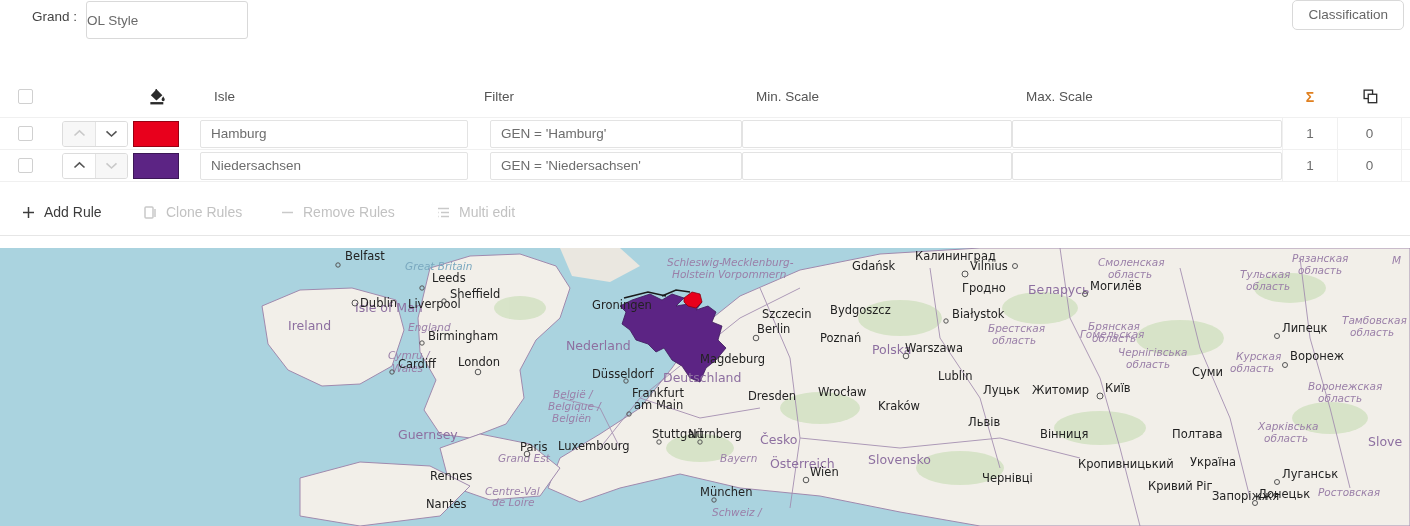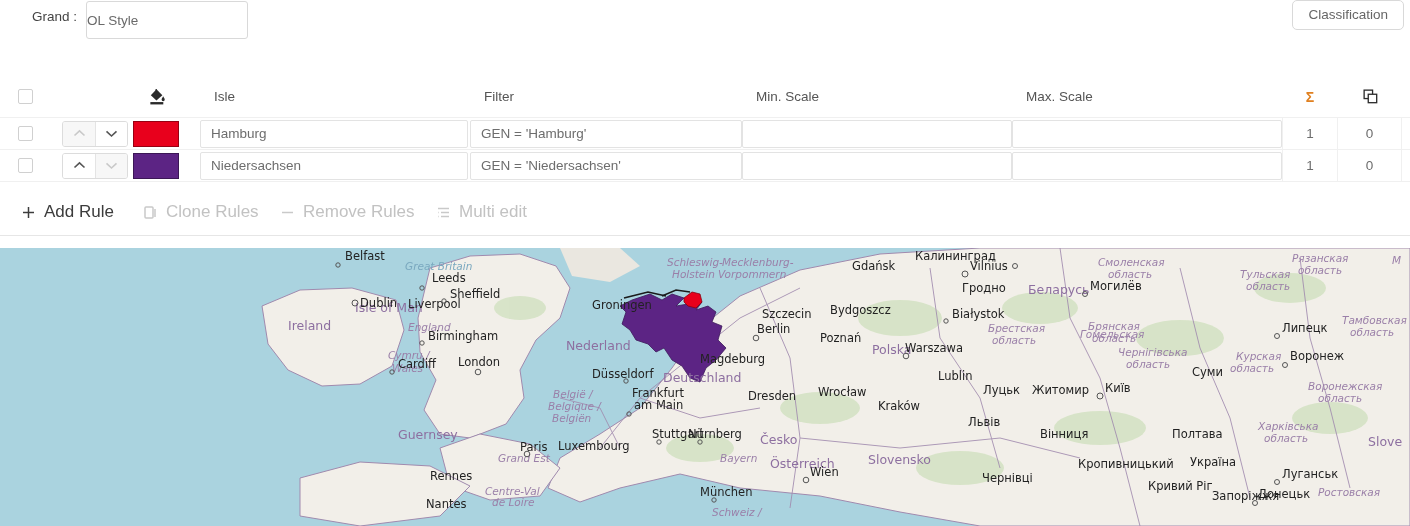--- a/index.html
+++ b/index.html
@@ -114,42 +114,42 @@
     width: 100%; height: 28px;
     border: 1px solid #e3e3e3; border-radius: 2px;
     background: #fff;
     padding: 0 10px;
     font-family: "Liberation Sans", sans-serif;
     font-size: 13.5px;
     color: #6d6d6d;
     outline: none;
   }
   .c-name .tinput   { width: 268px; }
-  .c-filter .tinput { width: 312px; }
+  .c-filter .tinput { width: 312px; margin-left: 20px; }
   .c-min .tinput    { width: 270px; }
   .c-max .tinput    { width: 270px; }
 
   .numcell {
     width: 100%; height: 32px;
     display: flex; align-items: center; justify-content: center;
     font-size: 13.5px; color: #6d6d6d;
     border-left: 1px solid #f0f0f0;
     border-right: 1px solid #f0f0f0;
   }
   .c-dup .numcell { border-left: none; }
 
   
   #actionbar {
     position: absolute; left: 0; top: 190px; width: 1410px; height: 46px;
     border-bottom: 1px solid #e6e6e6;
   }
   .action {
     position: absolute; top: 11px; height: 22px;
     display: flex; align-items: center; gap: 9px;
-    font-size: 17px; color: #3c3c3c;
+    font-size: 14px; color: #3c3c3c;
     cursor: pointer;
   }
   .action.disabled { color: #c2c2c2; cursor: default; }
   .action svg path, .action svg rect, .action svg line {
     stroke: #3c3c3c; fill: none; stroke-width: 1.5;
   }
   .action.disabled svg path, .action.disabled svg rect, .action.disabled svg line {
     stroke: #c9c9c9;
   }
   #act-add    { left: 22px; }

